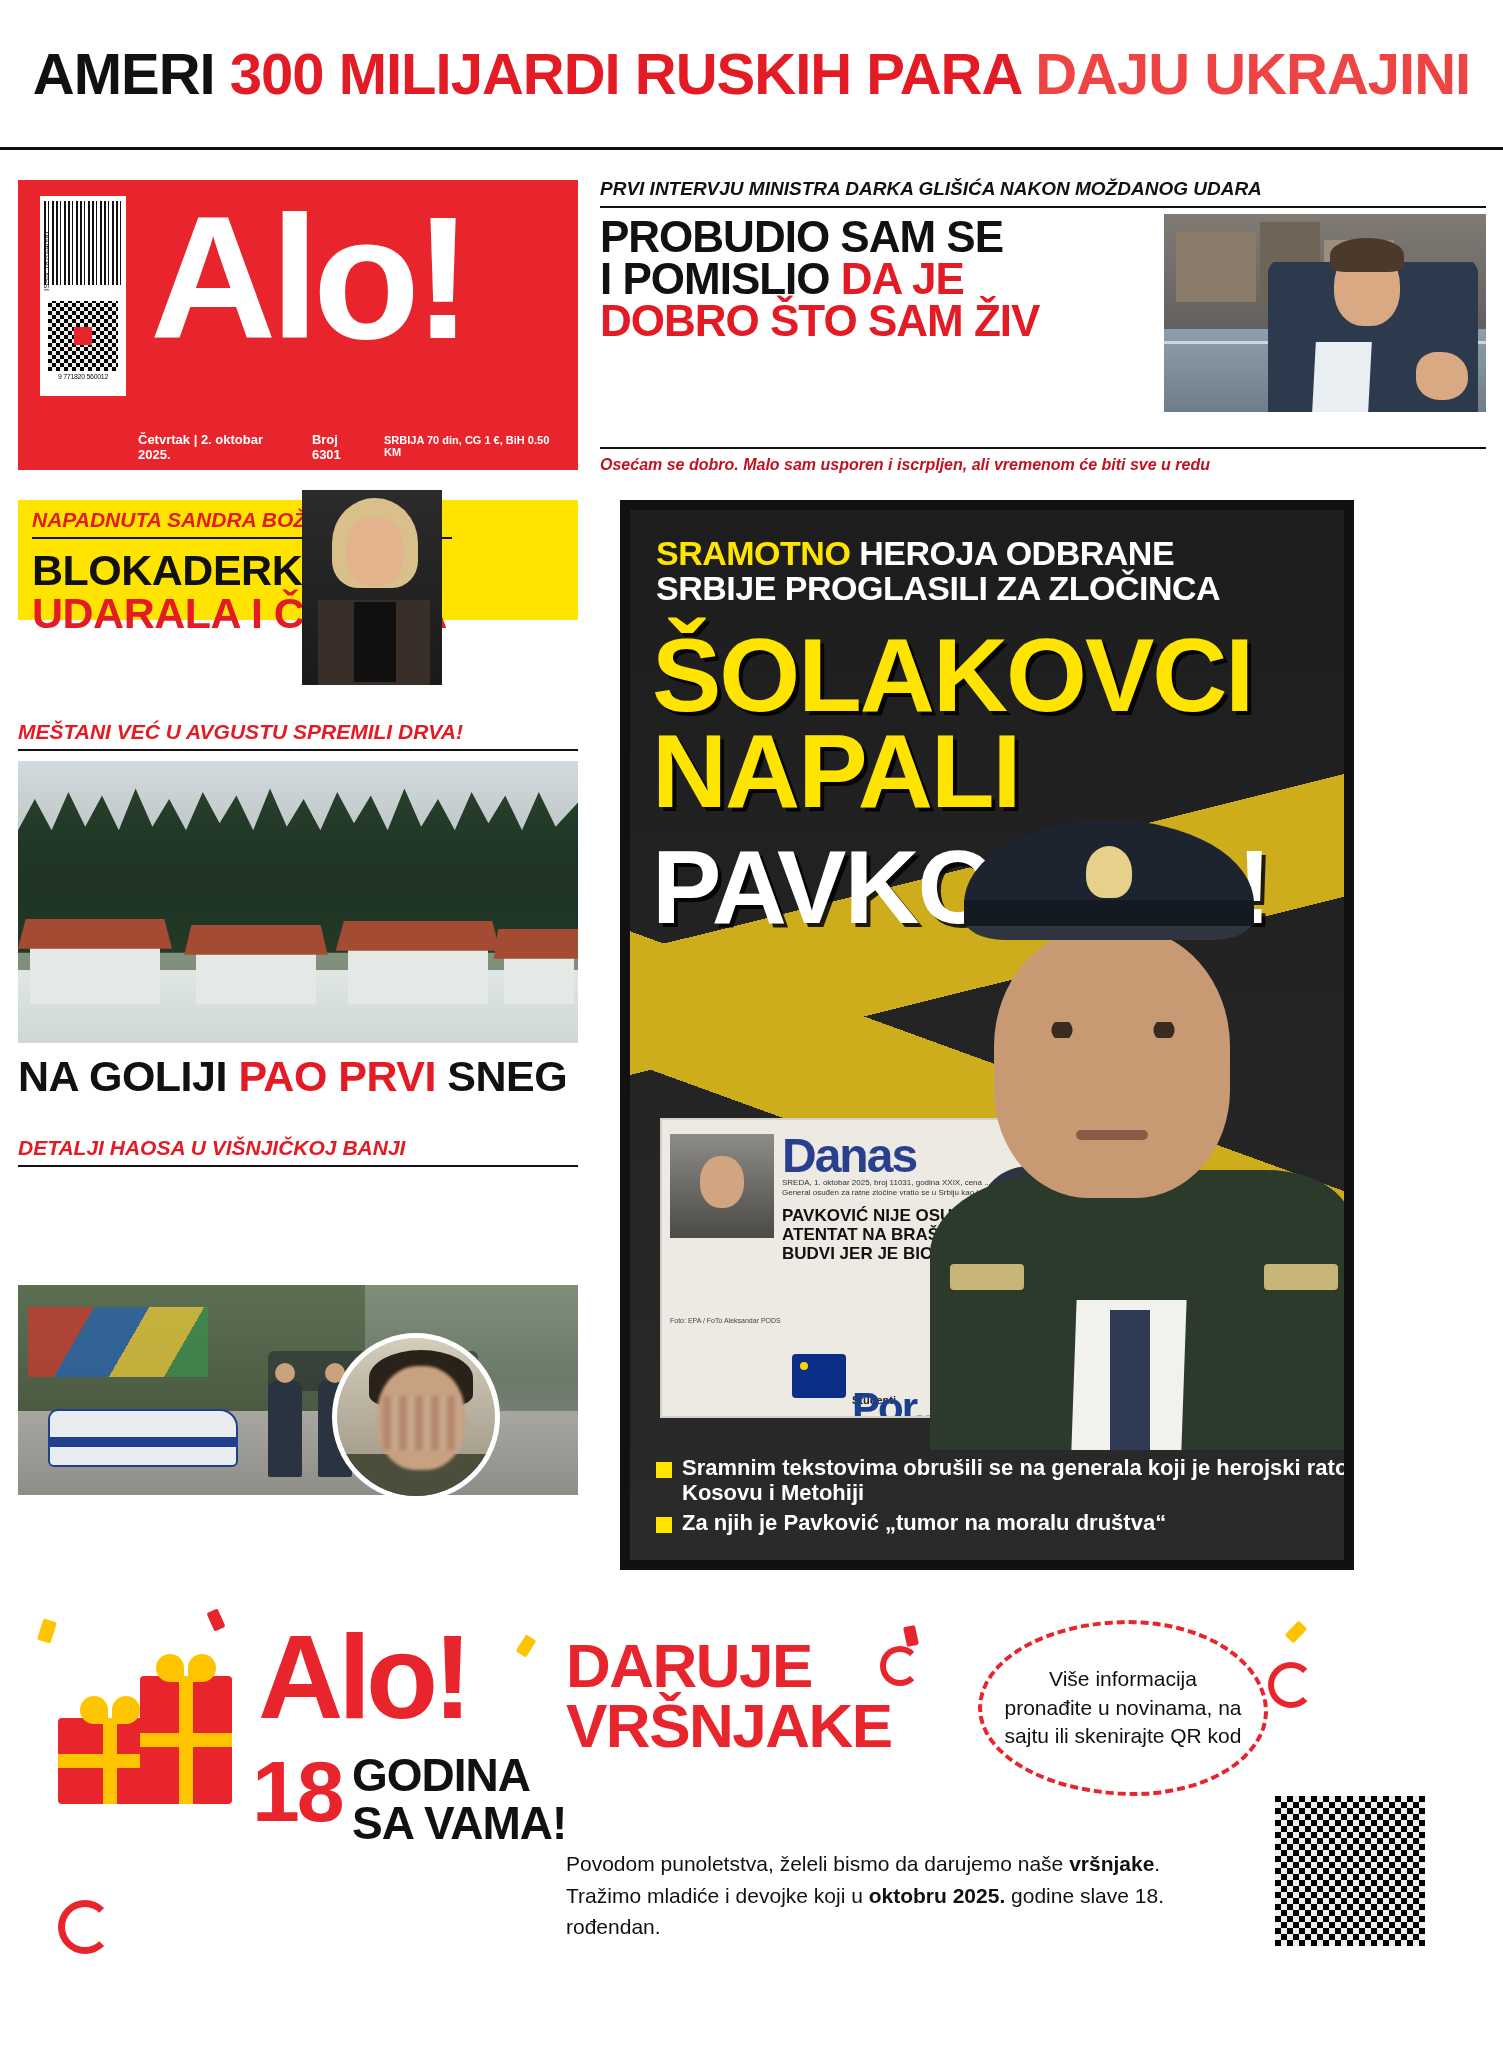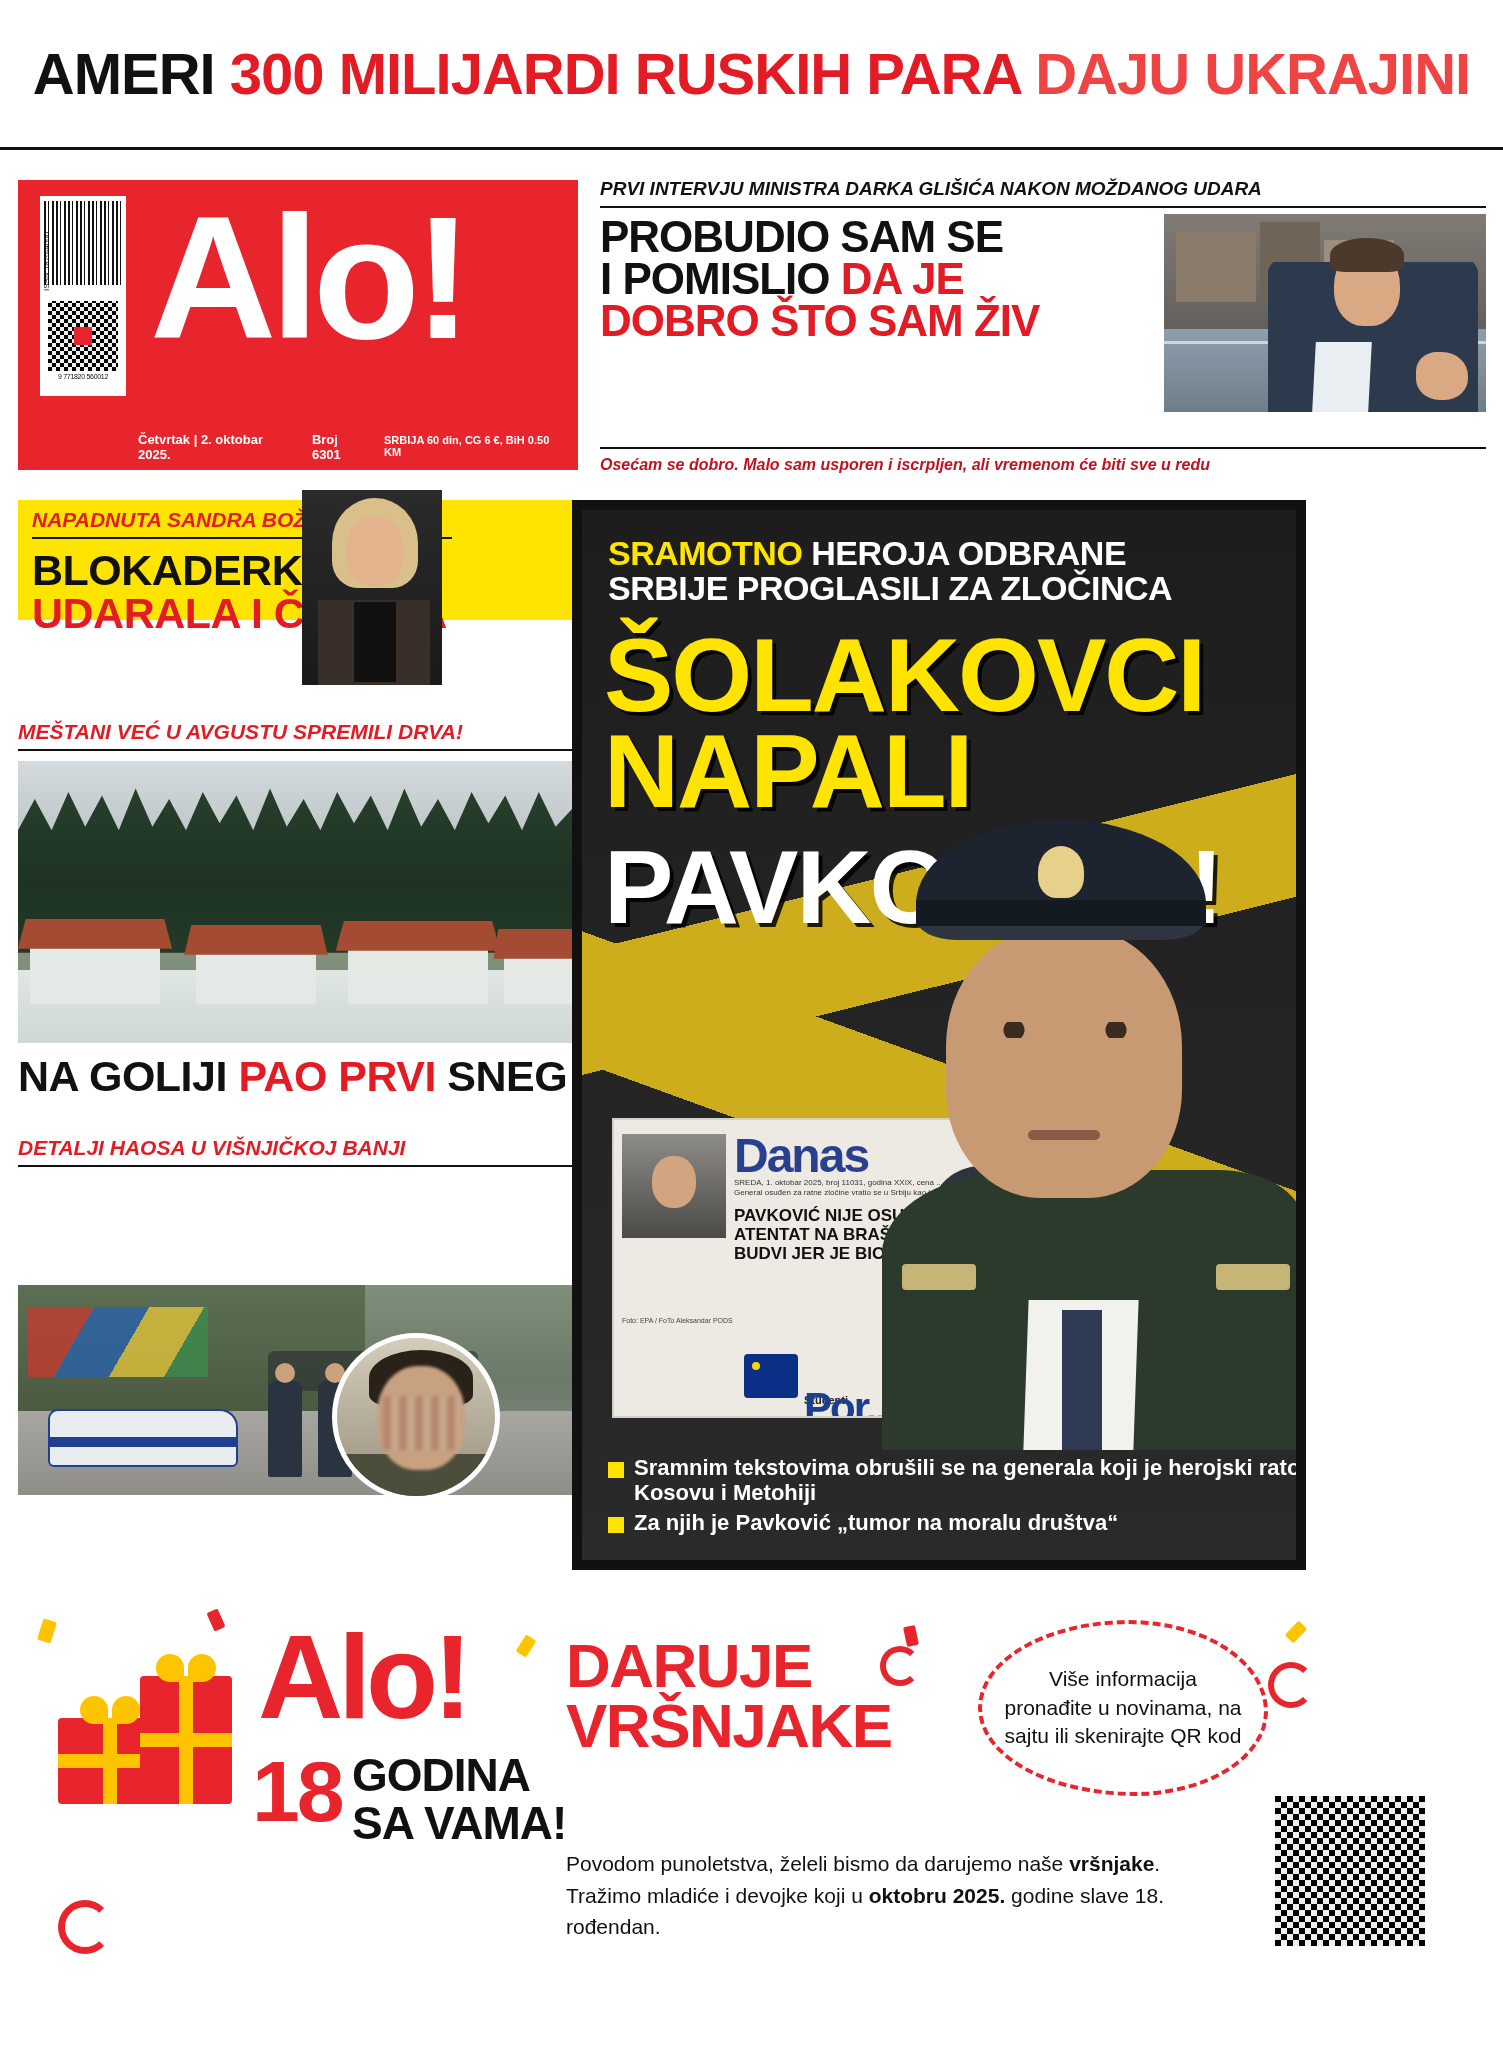--- a/index.html
+++ b/index.html
@@ -188,21 +188,21 @@
     background: linear-gradient(180deg,#d3cdbb 0%, #9a8f7f 100%);
   }
   .cp-face { position:absolute; left:40px; top:28px; width:88px; height:104px; background:#c8a181; border-radius:46% 46% 44% 44%; filter: blur(1.5px); }
   .cp-hair { position:absolute; left:32px; top:12px; width:104px; height:56px; background:#2a2118; border-radius:50% 50% 20% 20%; }
   .cp-blur { position:absolute; left:46px; top:58px; width:76px; height:54px; background:
      repeating-linear-gradient(90deg,#b4866a 0 8px,#caa98f 8px 16px); filter: blur(2px); }
   .cp-body { position:absolute; left:8px; bottom:-10px; width:152px; height:52px; background:#4a4e3a; }
 
   
   .main-story {
-    position: absolute; left: 572px; top: 500px; width: 734px; height: 1070px;
+    position: absolute; left: 620px; top: 500px; width: 734px; height: 1070px;
     background: #f97316; border: 10px solid #111;
   }
   .ms-inner { position: relative; width: 100%; height: 100%; background:#1b1b1b; overflow: hidden; }
   .ms-tape {
     position:absolute; inset:0;
     background:
       linear-gradient(20deg, rgba(0,0,0,0) 0 38%, #d8b51d 38% 48%, rgba(0,0,0,0) 48% 100%),
       linear-gradient(-14deg, rgba(0,0,0,0) 0 54%, #d8b51d 54% 64%, rgba(0,0,0,0) 64% 100%),
       linear-gradient(180deg,#1e1e1e,#2b2b2b);
     opacity:.95;
@@ -331,21 +331,21 @@
         <div class="barcode"></div>
         <div class="isbn-text">ISSN 1820-4600</div>
       </div>
       <div class="qr"></div>
       <div class="isbn-line">9 771820 560012</div>
     </div>
     <div class="logo-alo">Alo!</div>
     <div class="mast-footer">
       <span class="date">Četvrtak | 2. oktobar 2025.</span>
       <span class="issue">Broj 6301</span>
-      <span class="prices">SRBIJA 60 din, CG 6 €, BiH 0.50 KM</span>
+      <span class="prices">SRBIJA 70 din, CG 1 €, BiH 0.50 KM</span>
     </div>
   </div>
 
   <div class="topright">
     <div class="tr-kicker">PRVI INTERVJU MINISTRA DARKA GLIŠIĆA NAKON MOŽDANOG UDARA</div>
     <div class="tr-head">
       <div class="blk">PROBUDIO SAM SE</div>
       <div>
         <span class="blk">I POMISLIO </span><span class="red">DA JE</span>
       </div>

